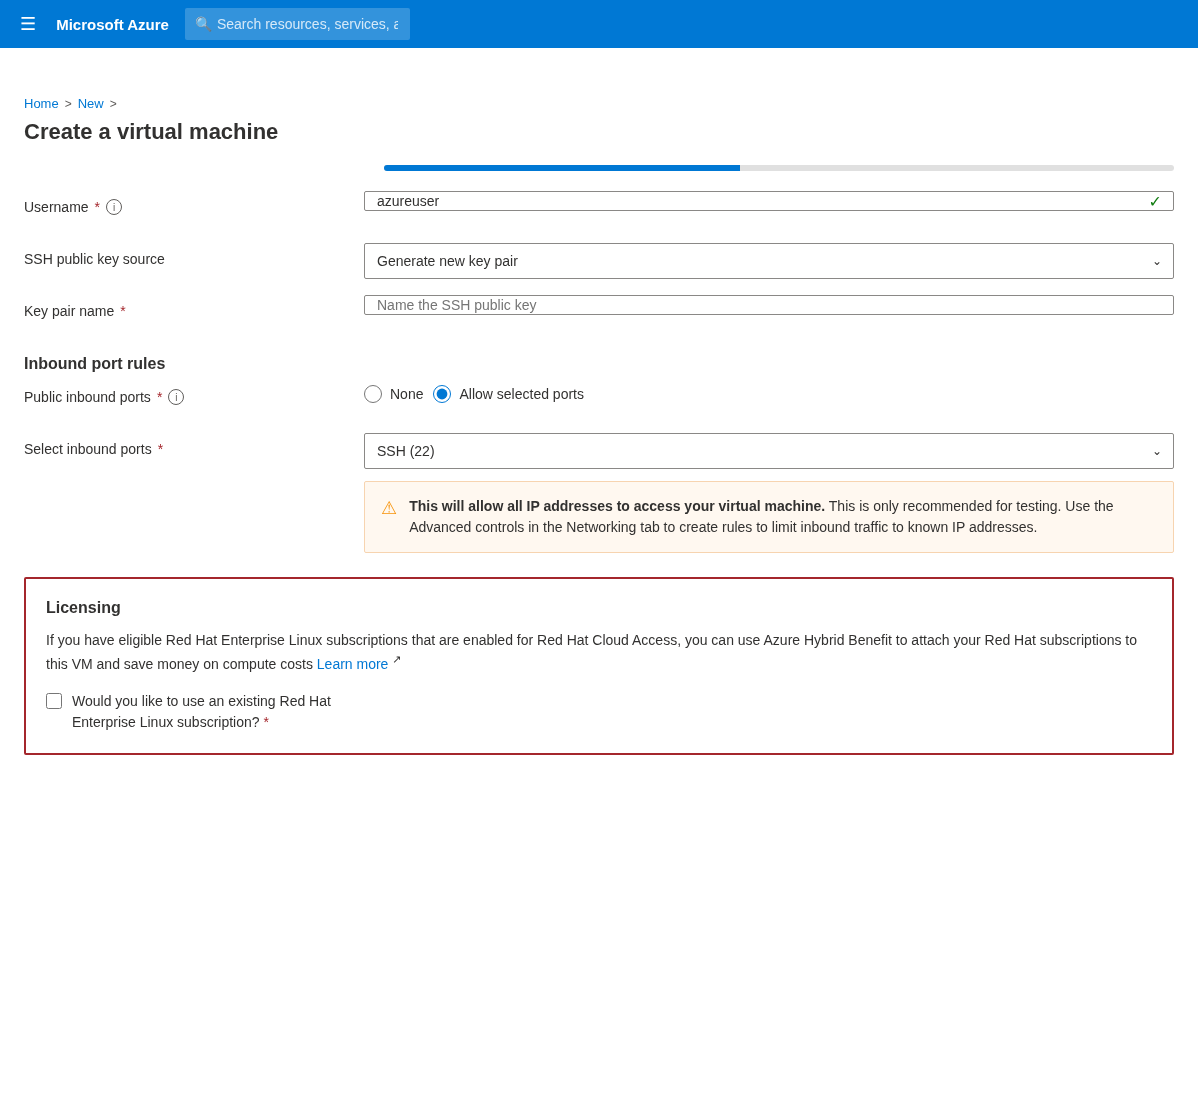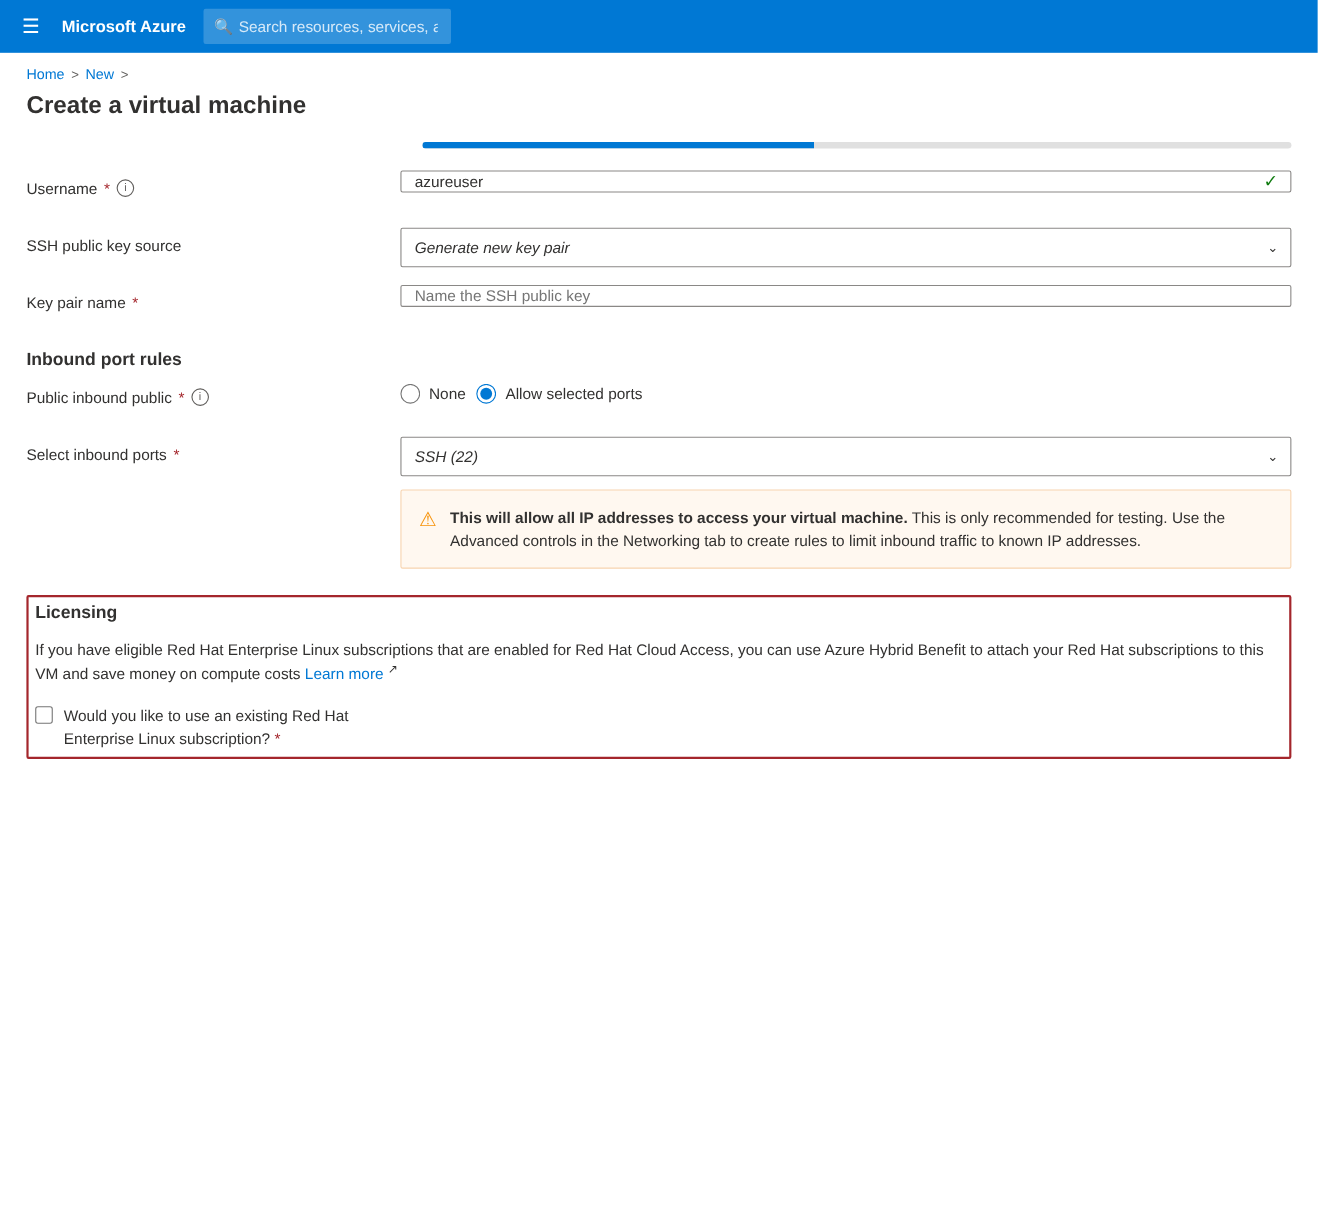--- a/index.html
+++ b/index.html
@@ -55,20 +55,21 @@
     }
     .topbar-search::placeholder { color: rgba(255,255,255,0.8); }
 
     
     .breadcrumb {
       padding: 12px 24px 8px 24px;
       display: flex;
       align-items: center;
       gap: 6px;
       font-size: 13px;
+      margin-top: 36px;
     }
     .breadcrumb a {
       color: #0078d4;
       text-decoration: none;
     }
     .breadcrumb-sep { color: #605e5c; font-size: 12px; }
 
     
     .page-title {
       padding: 0 24px 20px 24px;
@@ -164,21 +165,20 @@
       border: 1px solid #8a8886;
       border-radius: 2px;
       padding: 0 36px 0 12px;
       font-size: 14px;
       color: #323130;
       background: #fff;
       appearance: none;
       -webkit-appearance: none;
       cursor: pointer;
       outline: none;
-      font-style: italic;
     }
     .dropdown-wrapper {
       position: relative;
     }
     .dropdown-arrow {
       position: absolute;
       right: 12px;
       top: 50%;
       transform: translateY(-50%);
       pointer-events: none;
@@ -243,21 +243,21 @@
       line-height: 1.5;
     }
     .warning-text strong {
       font-weight: 600;
     }
 
     
     .licensing-box {
       border: 2px solid #a4262c;
       border-radius: 2px;
-      padding: 6px;
+      padding: 20px;
       margin-top: 24px;
     }
     .licensing-title {
       font-size: 16px;
       font-weight: 700;
       margin-bottom: 12px;
     }
     .licensing-desc {
       font-size: 14px;
       color: #323130;
@@ -360,21 +360,21 @@
     </div>
     <div class="form-control-area">
       <input class="form-input" type="text" placeholder="Name the SSH public key" style="">
     </div>
   </div>
 
   <div class="section-heading">Inbound port rules</div>
 
   <div class="form-row">
     <div class="form-label inbound-ports-label-row">
-      <span>Public inbound public</span>
+      <span>Public inbound ports</span>
       <span class="required-star">*</span>
       <span class="info-icon">i</span>
     </div>
     <div class="form-control-area">
       <div class="radio-group">
         <label class="radio-item">
           <input class="radio-input" type="radio" name="public_ports" value="none" style="">
           <span>None</span>
         </label>
         <label class="radio-item">

